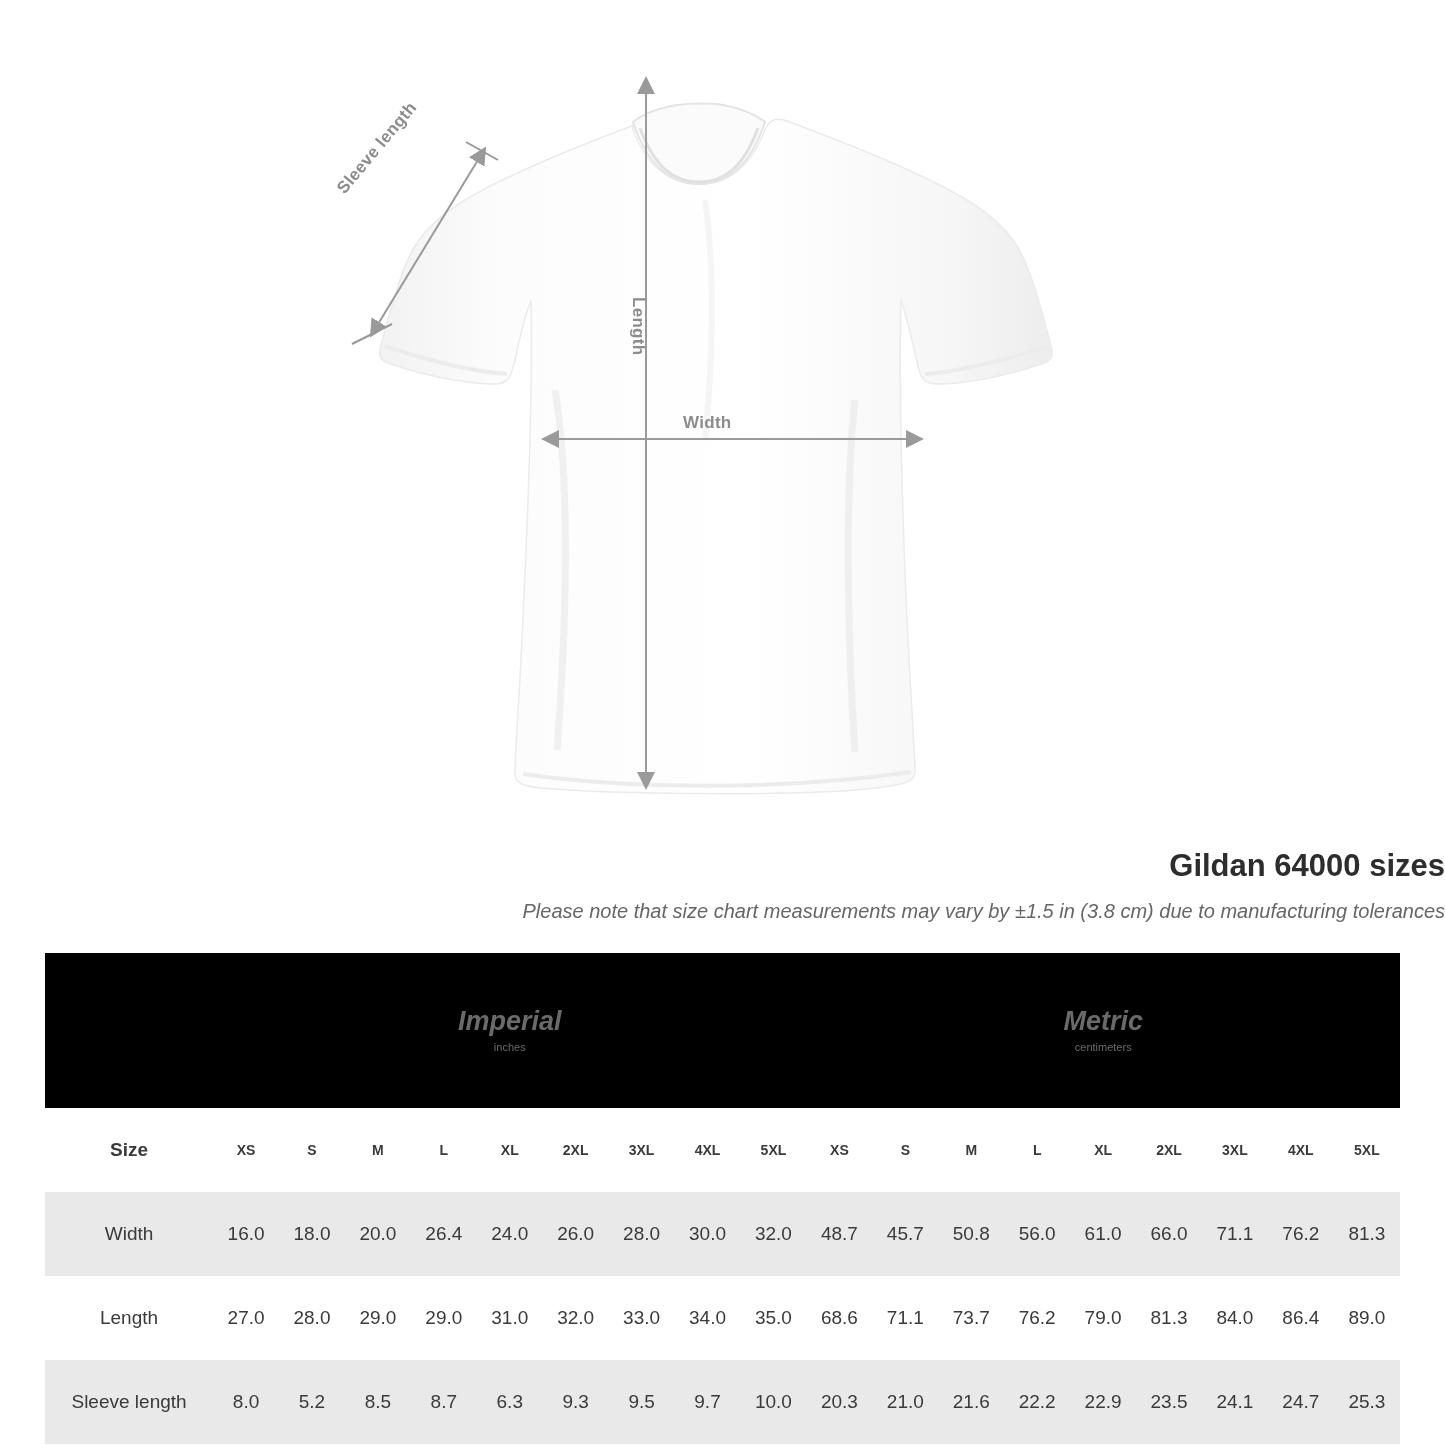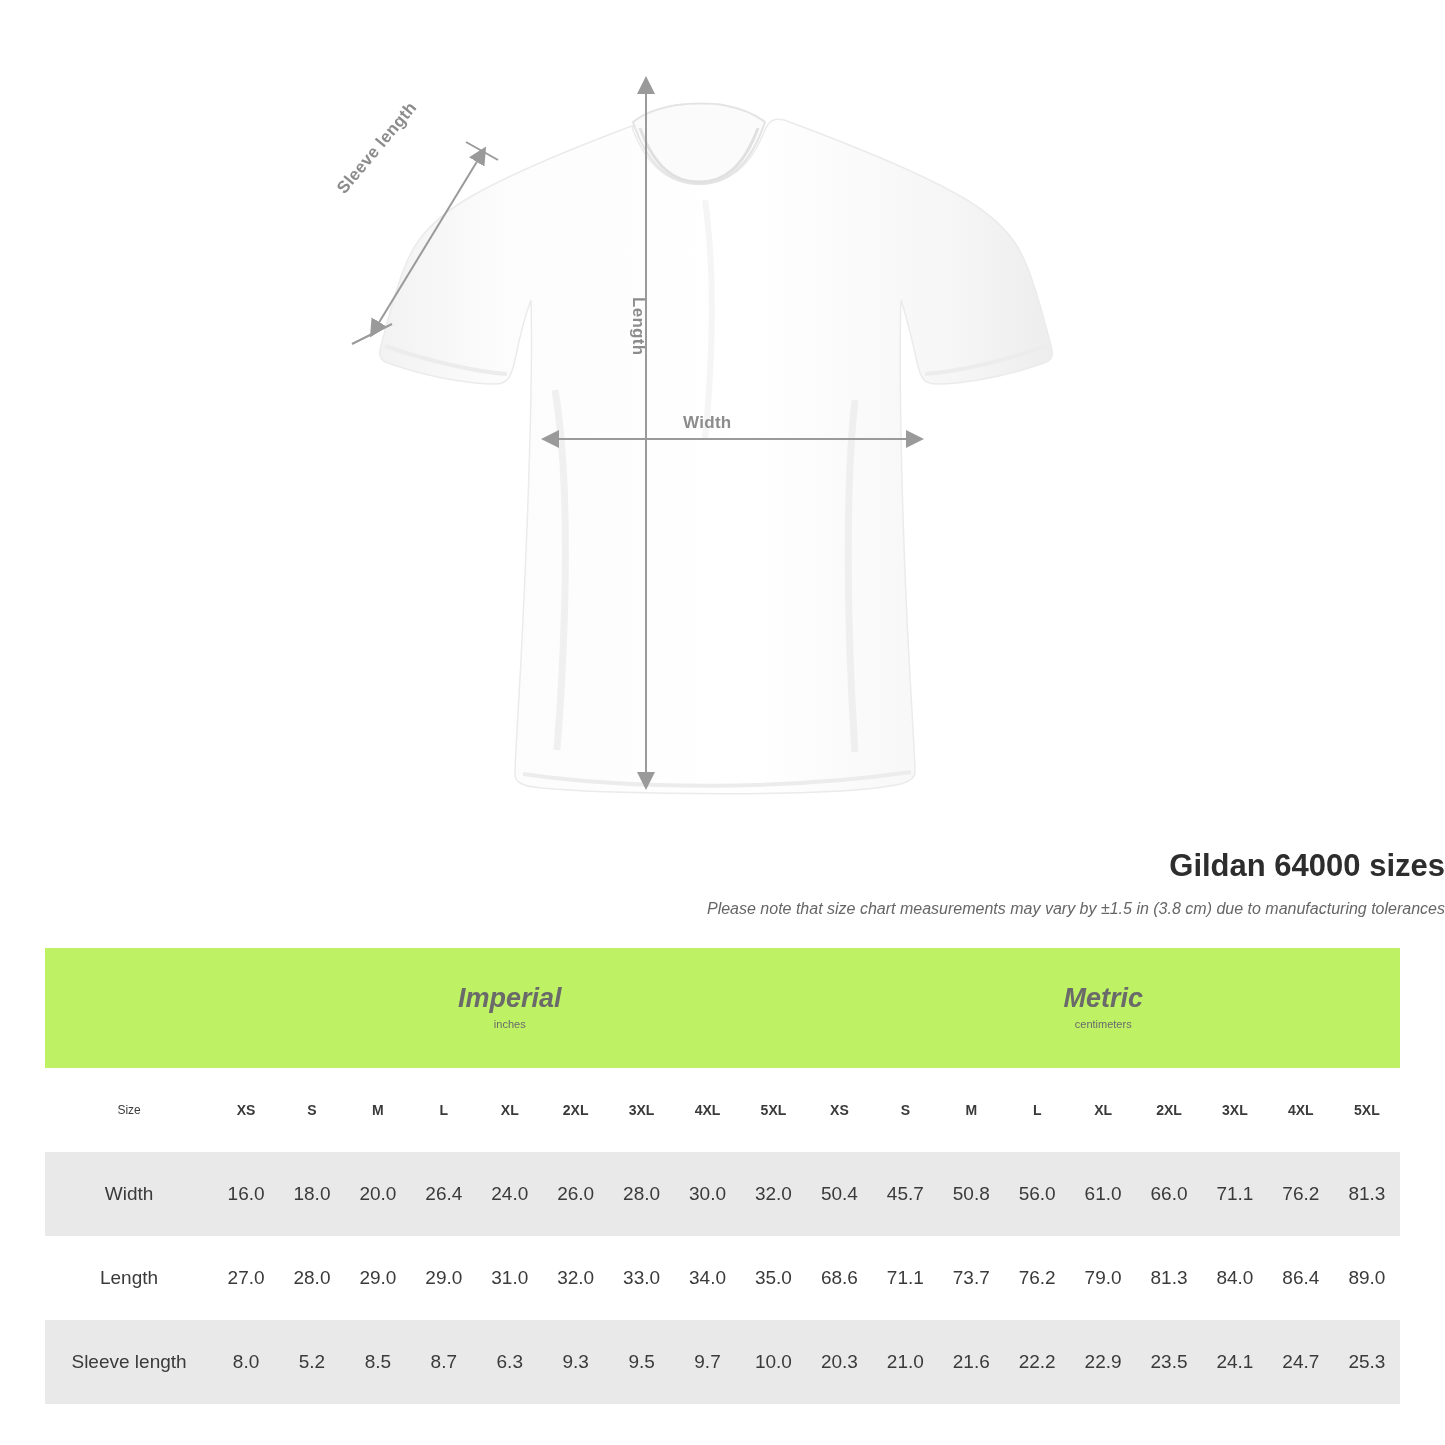--- a/index.html
+++ b/index.html
@@ -66,21 +66,21 @@
     text-align: right;
     margin-top: 18px;
   }
   .chart-title {
     font-size: 31px;
     font-weight: bold;
     color: #2d2d2d;
     margin: 0 0 16px 0;
   }
   .chart-note {
-    font-size: 16px;
+    font-size: 20px;
     font-style: italic;
     color: #666666;
     margin: 0;
   }
 
   
   .table-wrap {
     margin: 30px 45px 0 45px;
   }
   table.size-table {
@@ -93,22 +93,22 @@
     border: 0;
     text-align: center;
     vertical-align: middle;
     font-size: 19px;
     color: #3a3a3a;
     font-weight: normal;
     padding: 0;
   }
 
   tr.unit-row td {
-    height: 120px;
-    background: #bef264;
+    height: 155px;
+    background: #000000;
   }
   .unit-system {
     font-size: 27px;
     font-weight: bold;
     font-style: italic;
     color: #6a6a6a;
     line-height: 1.25;
   }
   .unit-unit {
     font-size: 11px;
@@ -117,22 +117,22 @@
   }
 
   tr.header-row td {
     height: 84px;
     background: #ffffff;
     font-weight: bold;
     font-size: 14px;
     color: #3a3a3a;
   }
   tr.header-row td.rowhead {
-    font-weight: normal;
-    font-size: 12px;
+    font-weight: bold;
+    font-size: 19px;
   }
 
   tr.data-row td {
     height: 84px;
   }
   tr.shaded td {
     background: #e9e9e9;
   }
   tr.plain td {
     background: #ffffff;
@@ -309,21 +309,21 @@
         <td class="rowhead">Width</td>
         <td>16.0</td>
         <td>18.0</td>
         <td>20.0</td>
         <td>26.4</td>
         <td>24.0</td>
         <td>26.0</td>
         <td>28.0</td>
         <td>30.0</td>
         <td>32.0</td>
-        <td>50.4</td>
+        <td>48.7</td>
         <td>45.7</td>
         <td>50.8</td>
         <td>56.0</td>
         <td>61.0</td>
         <td>66.0</td>
         <td>71.1</td>
         <td>76.2</td>
         <td>81.3</td>
       </tr>
 

